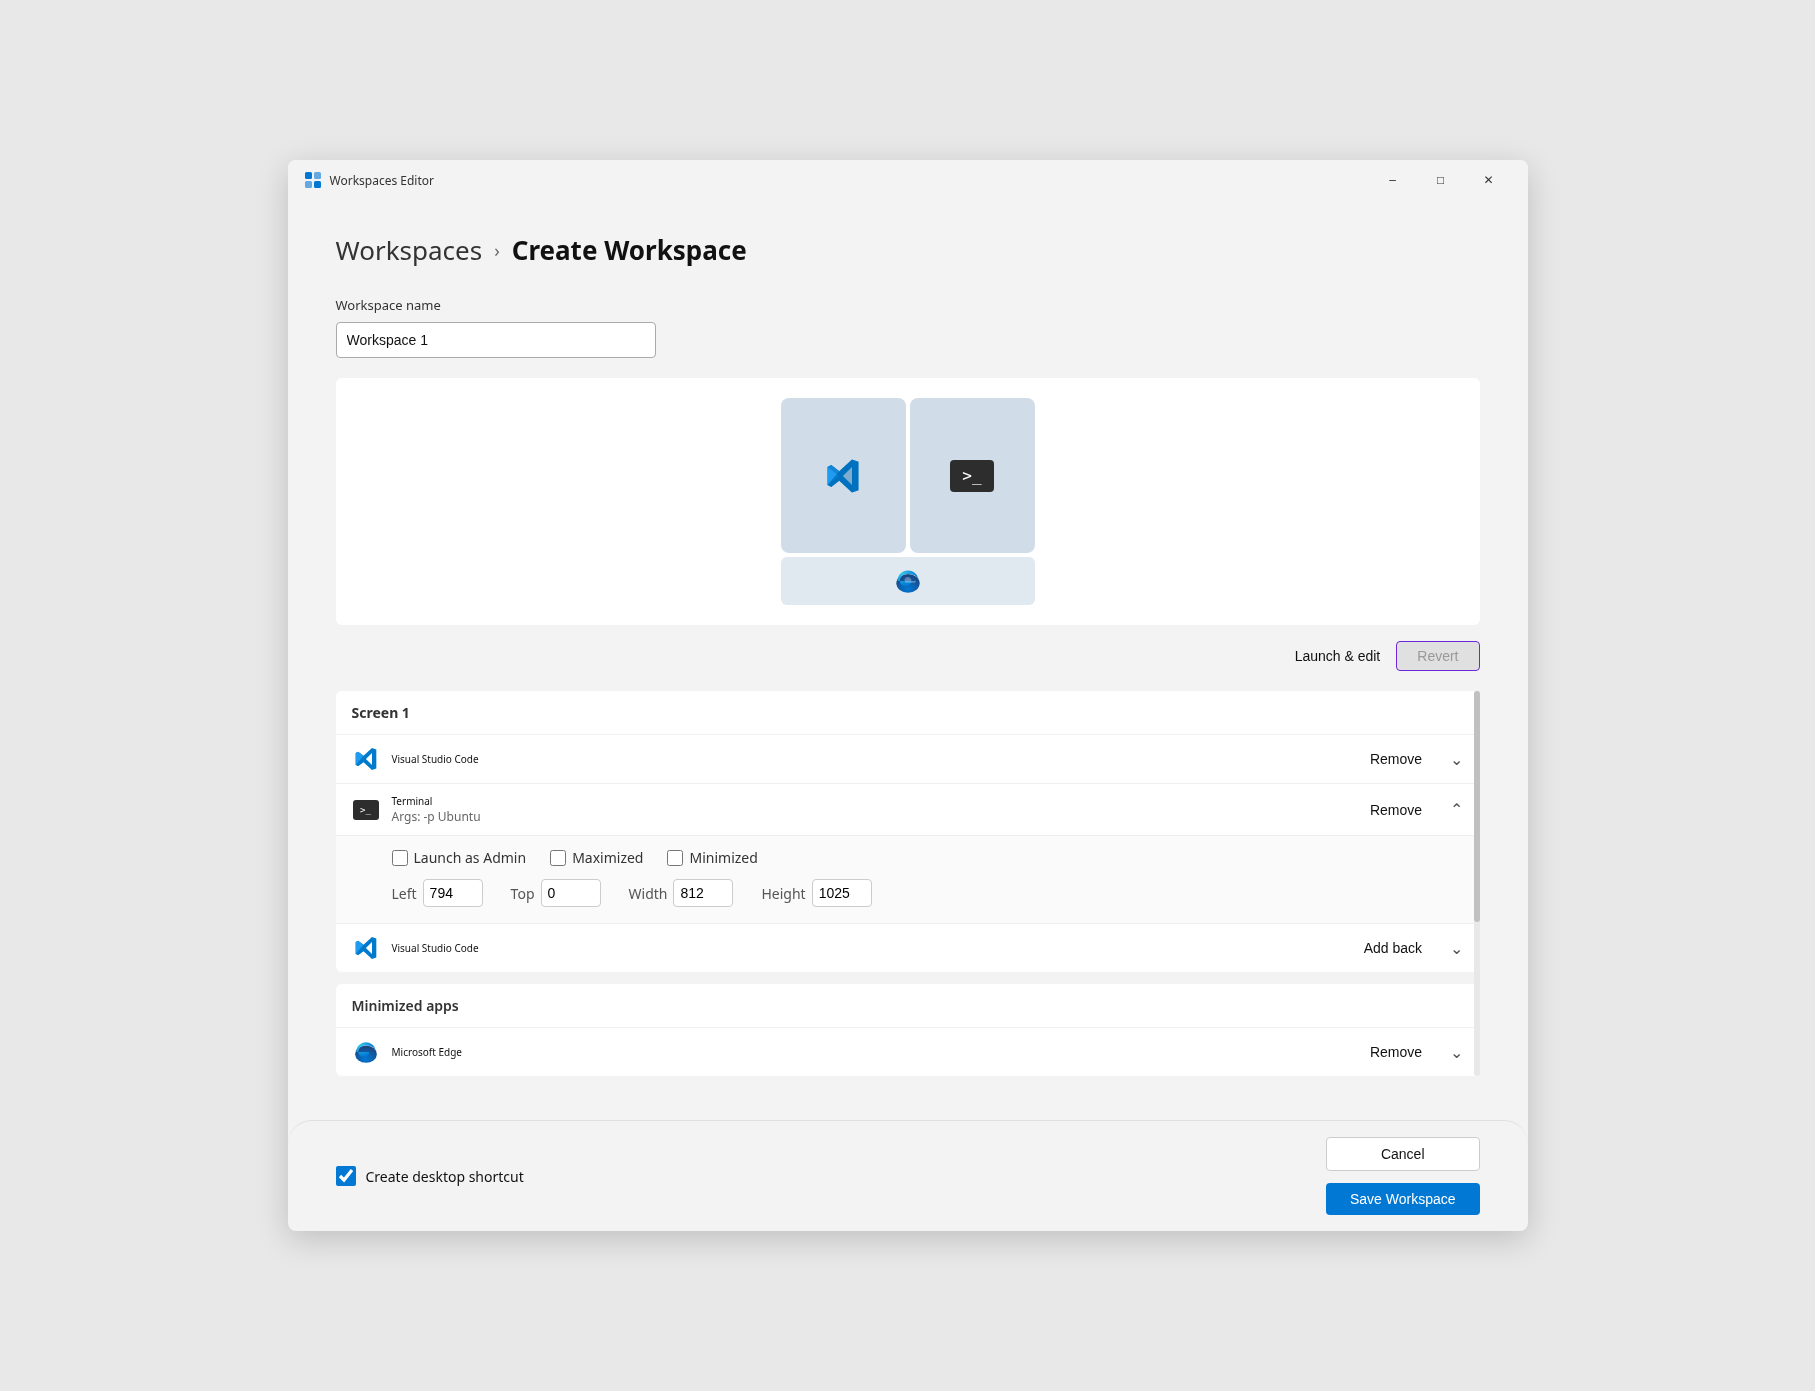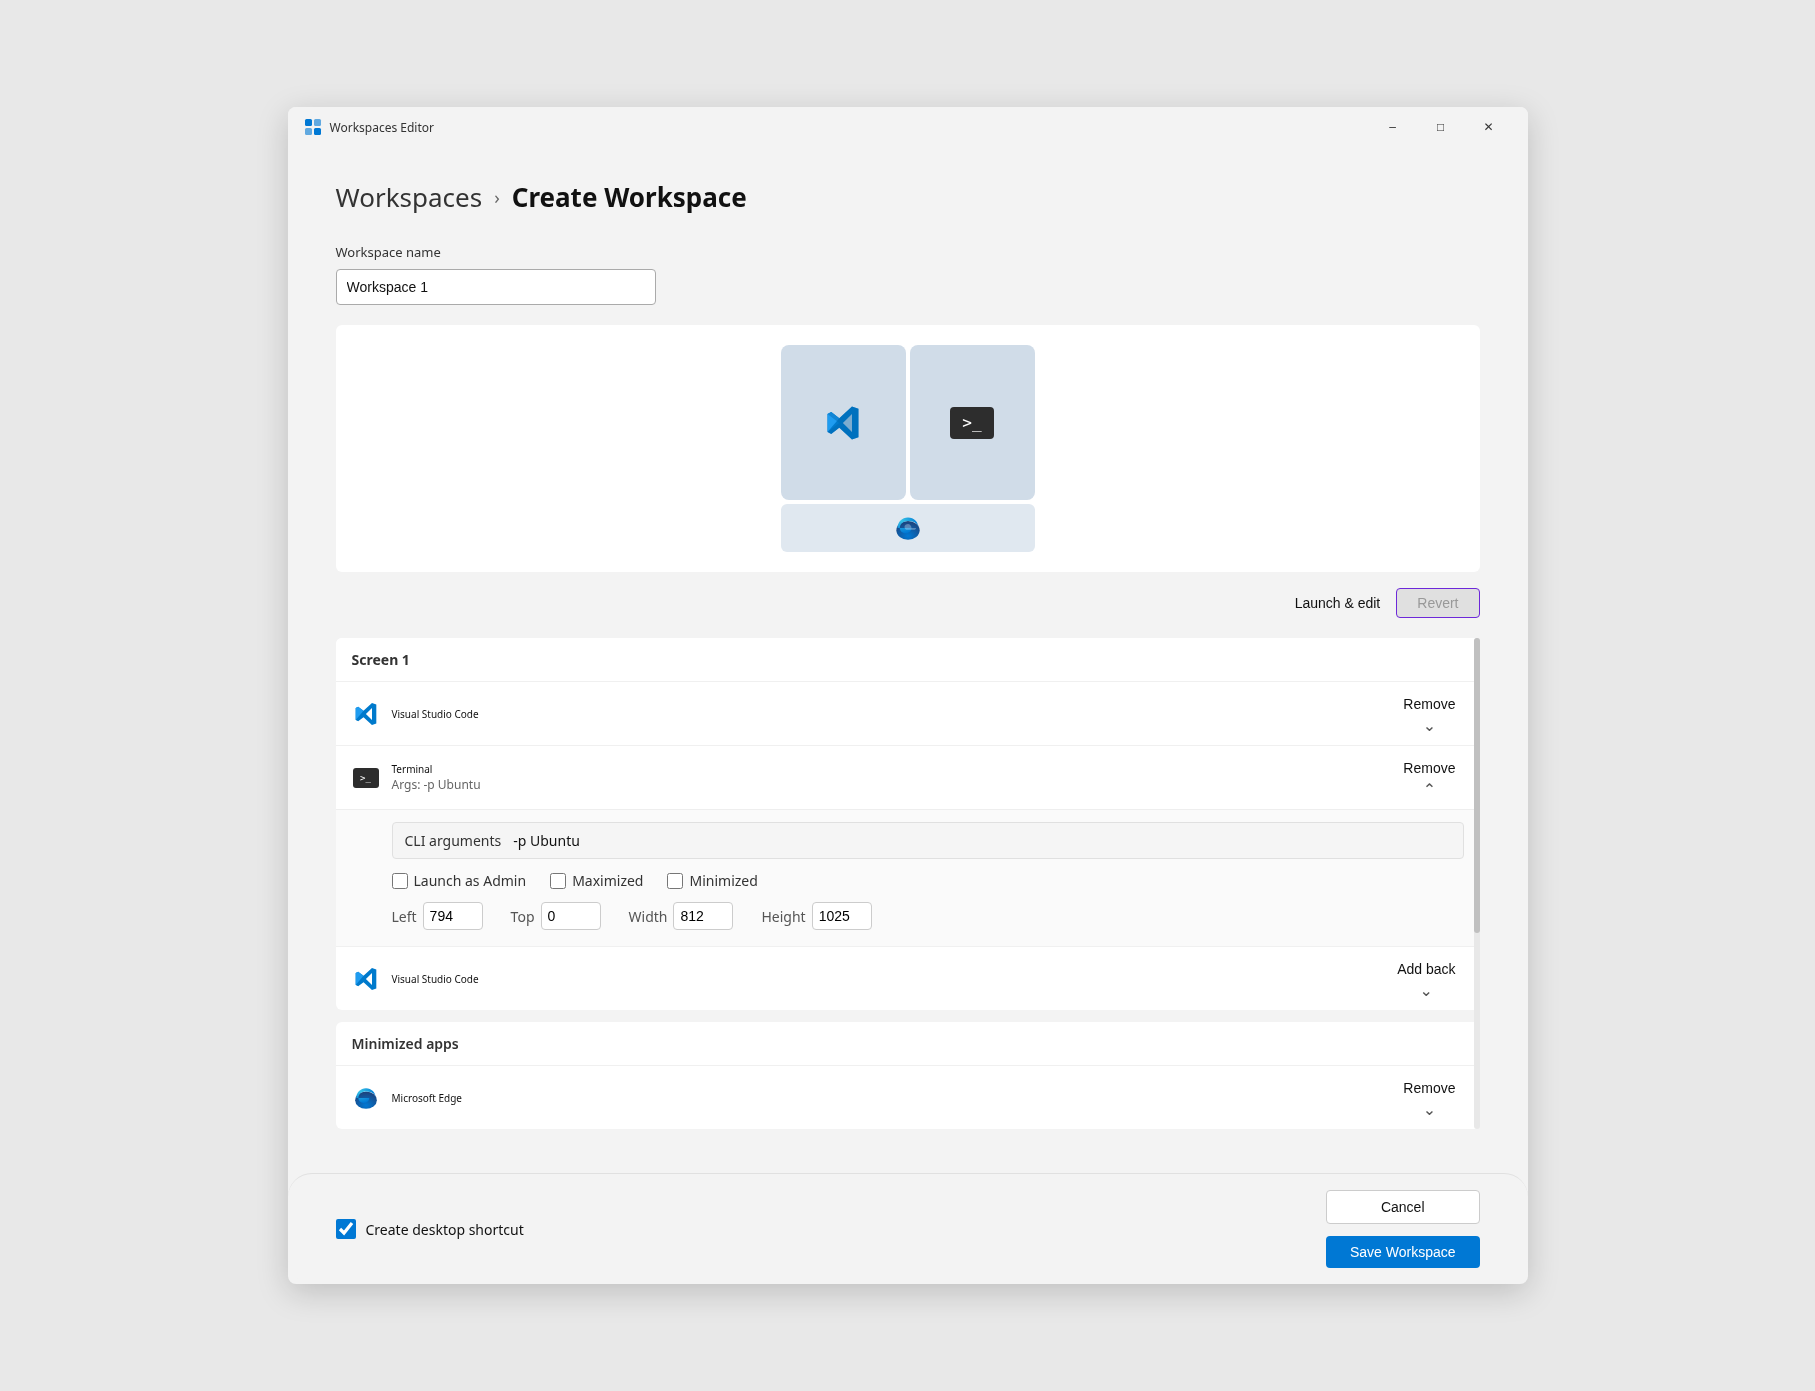--- a/index.html
+++ b/index.html
@@ -200,22 +200,21 @@
       font-weight: 400;
       color: #111;
     }
     .app-args {
       font-size: 12px;
       color: #666;
     }
     .app-row-actions {
       display: flex;
       align-items: center;
-      gap: 0;
-      flex-direction: column;
+      gap: 20px;
     }
     .remove-btn, .add-back-btn {
       background: transparent;
       border: none;
       cursor: pointer;
       font-size: 14px;
       color: #111;
       padding: 4px 8px;
     }
     .chevron-btn {
@@ -495,24 +494,20 @@
             <div class="app-name">Terminal</div>
             <div class="app-args">Args: -p Ubuntu</div>
           </div>
           <div class="app-row-actions">
             <button class="remove-btn">Remove</button>
             <button class="chevron-btn">⌃</button>
           </div>
         </div>
 
         <div class="expanded-details">
-          <div class="cli-row">
-            <span class="cli-label">CLI arguments</span>
-            <span class="cli-value">-p Ubuntu</span>
-          </div>
           <div class="checkboxes-row">
             <label class="checkbox-item">
               <input type="checkbox" style="">
               <span class="checkbox-label">Launch as Admin</span>
             </label>
             <label class="checkbox-item">
               <input type="checkbox" style="">
               <span class="checkbox-label">Maximized</span>
             </label>
             <label class="checkbox-item">

